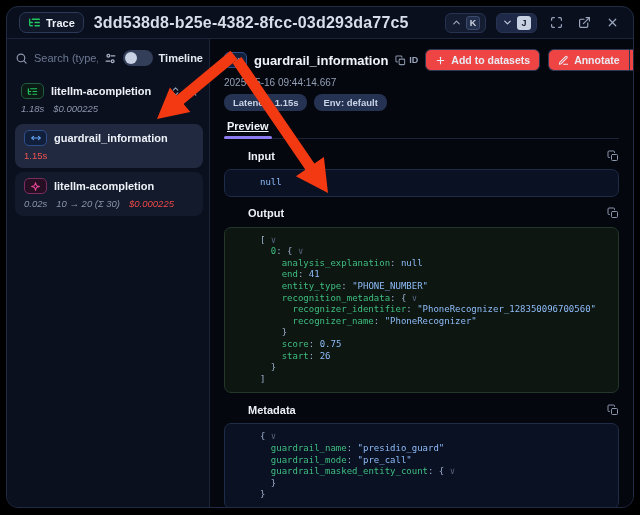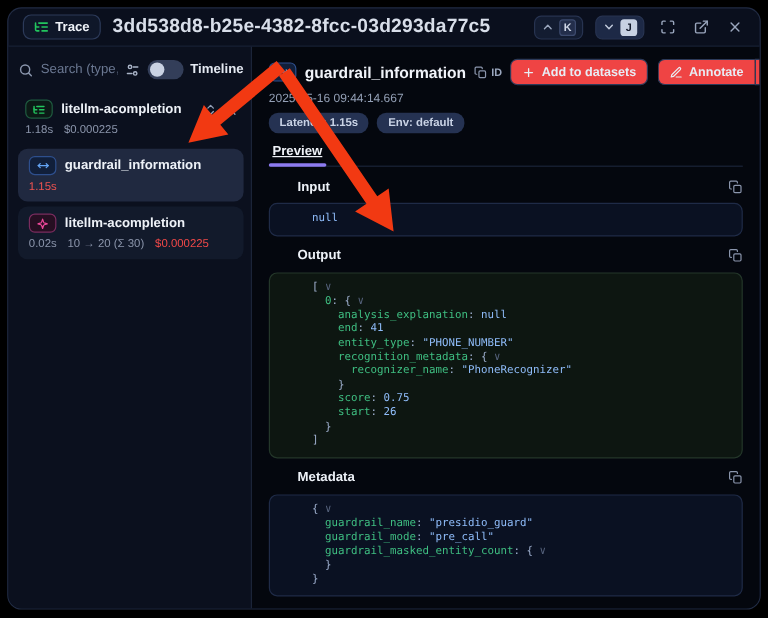--- a/index.html
+++ b/index.html
@@ -49,21 +49,21 @@
   .tree-item-root { padding:2px 4px 6px 6px; }
   .row { display:flex; align-items:center; gap:7px; }
   .obs-badge { width:23px; height:16px; border-radius:5px; display:flex; align-items:center;
     justify-content:center; flex:0 0 23px; }
   .badge-trace { border:1px solid #1f5c40; background:#0c1a16; }
   .badge-span  { border:1px solid #2e4f8d; background:#111f3a; }
   .badge-gen   { border:1px solid #7a2c5e; background:#260f22; }
   .item-title { color:#eef2f8; font-size:11px; font-weight:bold; white-space:nowrap;
     overflow:hidden; flex:1; }
   .tree-icons { display:flex; gap:7px; color:#93a0b8; }
-  .metrics { display:flex; gap:9px; font-size:9.5px; color:#8b95ab; margin-top:4px; }
+  .metrics { display:flex; gap:9px; font-size:9.5px; color:#8b95ab; margin-top:4px;font-style:italic; }
   .metrics .red { color:#ef4848; }
   .tree-card { border-radius:8px; padding:6px 9px 7px 9px; margin-top:4px; }
   .tree-card.selected { background:#202940; }
   .tree-card.normal { background:#121a2b; }
   .lat-red { color:#ef5350; font-size:9.5px; margin-top:4px; }
 
   
   .m-header { display:flex; align-items:center; gap:7px; }
   .m-title { color:#f0f3f9; font-size:13px; font-weight:bold; white-space:nowrap; }
   .id-wrap { display:flex; align-items:center; gap:3px; color:#8b96ad; }
@@ -331,20 +331,21 @@
               </svg>
           </span>
         </div>
         <div class="code-card card-green">
             <div class="code-line"><span class="tok-p">[ </span><span class="tok-c">∨</span></div>
             <div class="code-line"><span class="tok-p">  </span><span class="tok-k">0</span><span class="tok-p">: { </span><span class="tok-c">∨</span></div>
             <div class="code-line"><span class="tok-p">    </span><span class="tok-k">analysis_explanation</span><span class="tok-p">: </span><span class="tok-v">null</span></div>
             <div class="code-line"><span class="tok-p">    </span><span class="tok-k">end</span><span class="tok-p">: </span><span class="tok-v">41</span></div>
             <div class="code-line"><span class="tok-p">    </span><span class="tok-k">entity_type</span><span class="tok-p">: </span><span class="tok-v">"PHONE_NUMBER"</span></div>
             <div class="code-line"><span class="tok-p">    </span><span class="tok-k">recognition_metadata</span><span class="tok-p">: { </span><span class="tok-c">∨</span></div>
+            <div class="code-line"><span class="tok-p">      </span><span class="tok-k">recognizer_identifier</span><span class="tok-p">: </span><span class="tok-v">"PhoneRecognizer_128350096700560"</span></div>
             <div class="code-line"><span class="tok-p">      </span><span class="tok-k">recognizer_name</span><span class="tok-p">: </span><span class="tok-v">"PhoneRecognizer"</span></div>
             <div class="code-line"><span class="tok-p">    }</span></div>
             <div class="code-line"><span class="tok-p">    </span><span class="tok-k">score</span><span class="tok-p">: </span><span class="tok-v">0.75</span></div>
             <div class="code-line"><span class="tok-p">    </span><span class="tok-k">start</span><span class="tok-p">: </span><span class="tok-v">26</span></div>
             <div class="code-line"><span class="tok-p">  }</span></div>
             <div class="code-line"><span class="tok-p">]</span></div>
           </div>
       </div>
 
       <div class="section">

